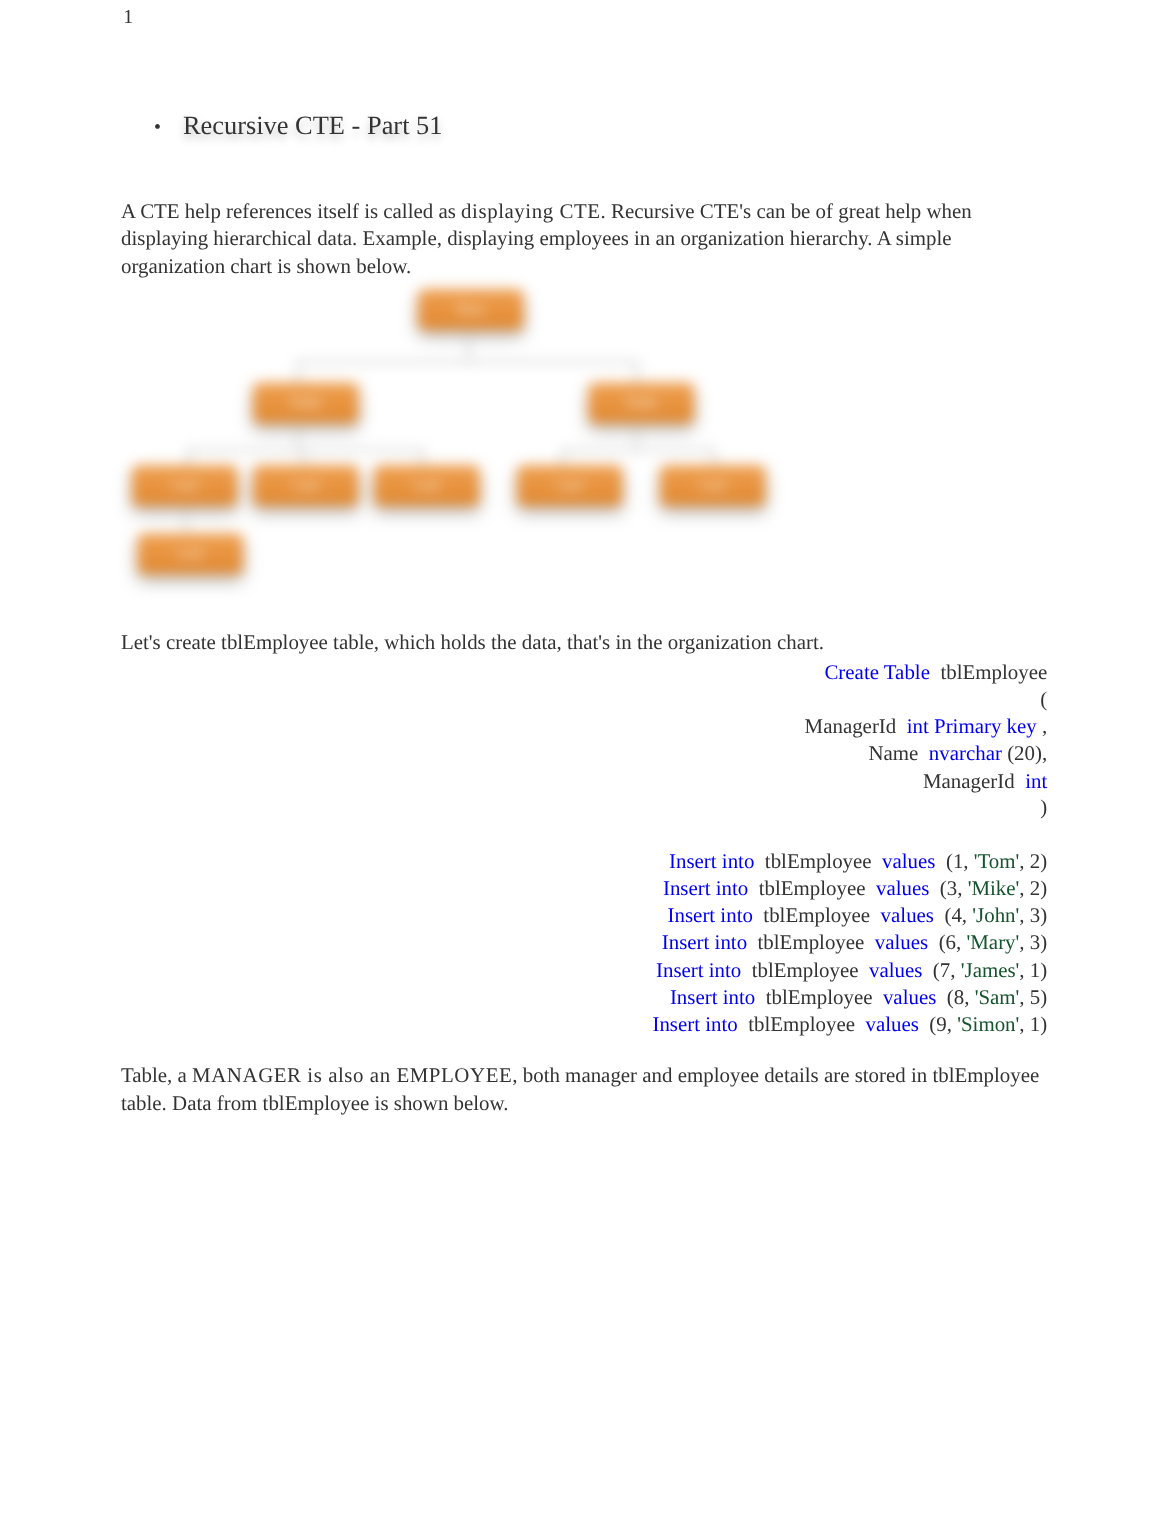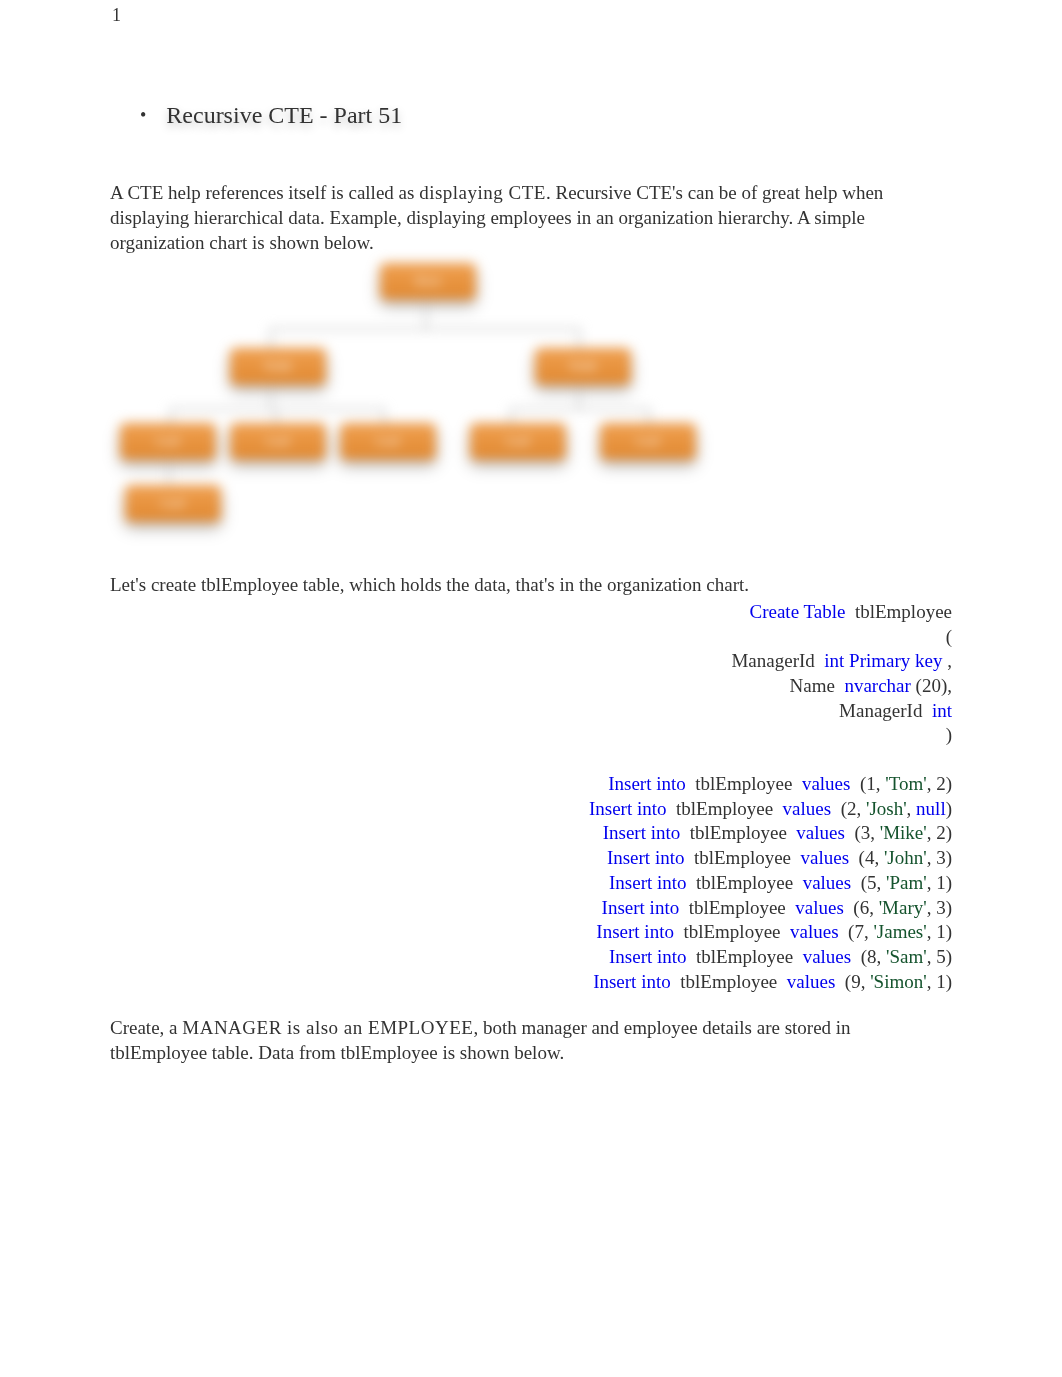--- a/index.html
+++ b/index.html
@@ -122,29 +122,27 @@
     <span class="code-line">&nbsp; <span>ManagerId</span>&nbsp; <span class="kw-blue">int Primary key</span>&nbsp;<span>,</span></span>
     <span class="code-line">&nbsp; <span>Name</span>&nbsp; <span class="kw-blue">nvarchar</span> <span>(20),</span></span>
     <span class="code-line">&nbsp; <span>ManagerId</span>&nbsp; <span class="kw-blue">int</span></span>
     <span class="code-line">)</span>
   </div>
 
   <div class="spacer"></div>
 
   <div class="code-block" id="insert-block">
       <span class="code-line"><span class="kw-blue">Insert into</span>&nbsp; <span>tblEmployee</span> &nbsp;<span class="kw-blue">values</span>&nbsp; (1, <span class="kw-red">'Tom'</span>, 2)</span>
-      <span class="code-line"><span class="kw-blue">Insert into</span>&nbsp; <span>tblEmployee</span> &nbsp;<span class="kw-blue">values</span>&nbsp; (2, <span class="kw-red">'Josh'</span>, <span class="kw-blue">null</span>)</span>
       <span class="code-line"><span class="kw-blue">Insert into</span>&nbsp; <span>tblEmployee</span> &nbsp;<span class="kw-blue">values</span>&nbsp; (3, <span class="kw-red">'Mike'</span>, 2)</span>
       <span class="code-line"><span class="kw-blue">Insert into</span>&nbsp; <span>tblEmployee</span> &nbsp;<span class="kw-blue">values</span>&nbsp; (4, <span class="kw-red">'John'</span>, 3)</span>
-      <span class="code-line"><span class="kw-blue">Insert into</span>&nbsp; <span>tblEmployee</span> &nbsp;<span class="kw-blue">values</span>&nbsp; (5, <span class="kw-red">'Pam'</span>, 1)</span>
       <span class="code-line"><span class="kw-blue">Insert into</span>&nbsp; <span>tblEmployee</span> &nbsp;<span class="kw-blue">values</span>&nbsp; (6, <span class="kw-red">'Mary'</span>, 3)</span>
       <span class="code-line"><span class="kw-blue">Insert into</span>&nbsp; <span>tblEmployee</span> &nbsp;<span class="kw-blue">values</span>&nbsp; (7, <span class="kw-red">'James'</span>, 1)</span>
       <span class="code-line"><span class="kw-blue">Insert into</span>&nbsp; <span>tblEmployee</span> &nbsp;<span class="kw-blue">values</span>&nbsp; (8, <span class="kw-red">'Sam'</span>, 5)</span>
       <span class="code-line"><span class="kw-blue">Insert into</span>&nbsp; <span>tblEmployee</span> &nbsp;<span class="kw-blue">values</span>&nbsp; (9, <span class="kw-red">'Simon'</span>, 1)</span>
     </div>
 
   <div class="spacer"></div>
 
   <div class="para">
-    <span>Create, a </span><span class="emph">MANAGER is also an EMPLOYEE</span><span>, both manager and employee details are stored in tblEmployee table. Data from tblEmployee is shown below.</span>
+    <span>Table, a </span><span class="emph">MANAGER is also an EMPLOYEE</span><span>, both manager and employee details are stored in tblEmployee table. Data from tblEmployee is shown below.</span>
   </div>
 
 </div>
 
 </body></html>

